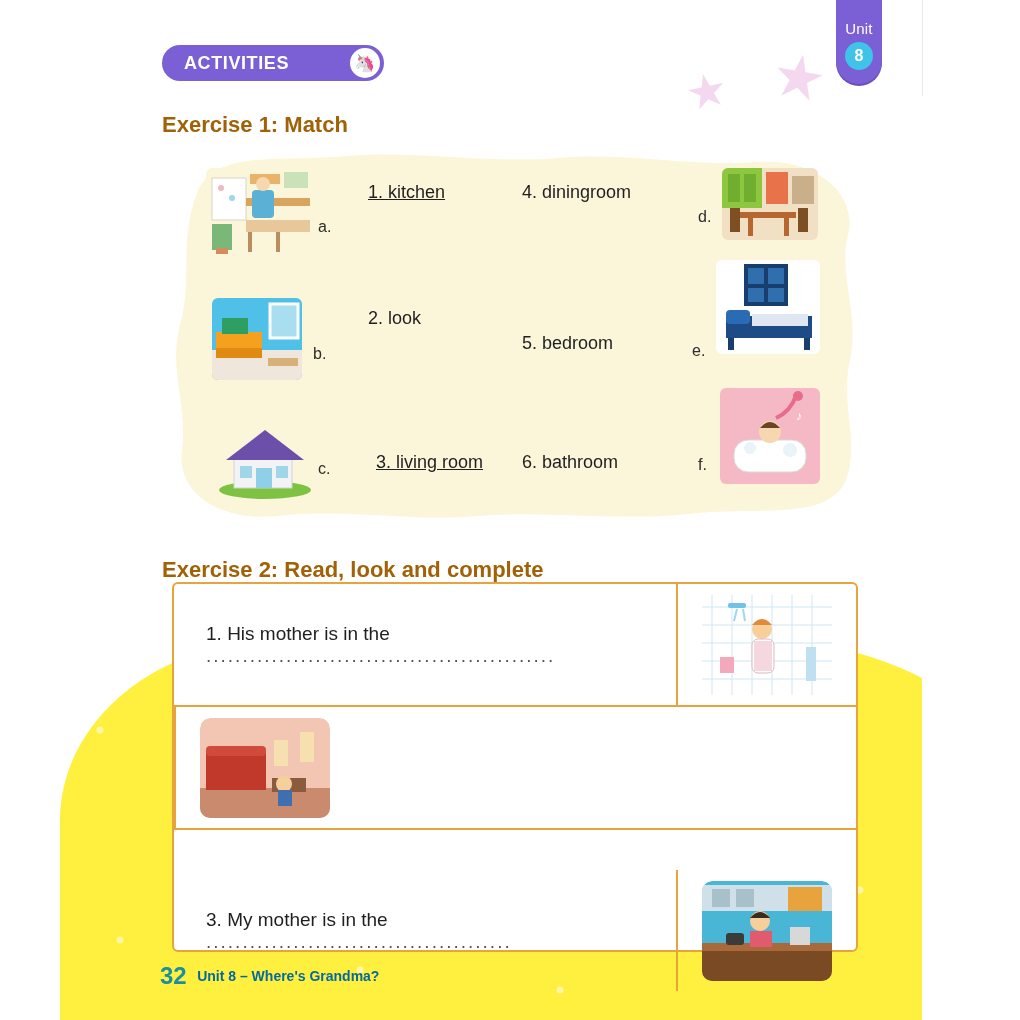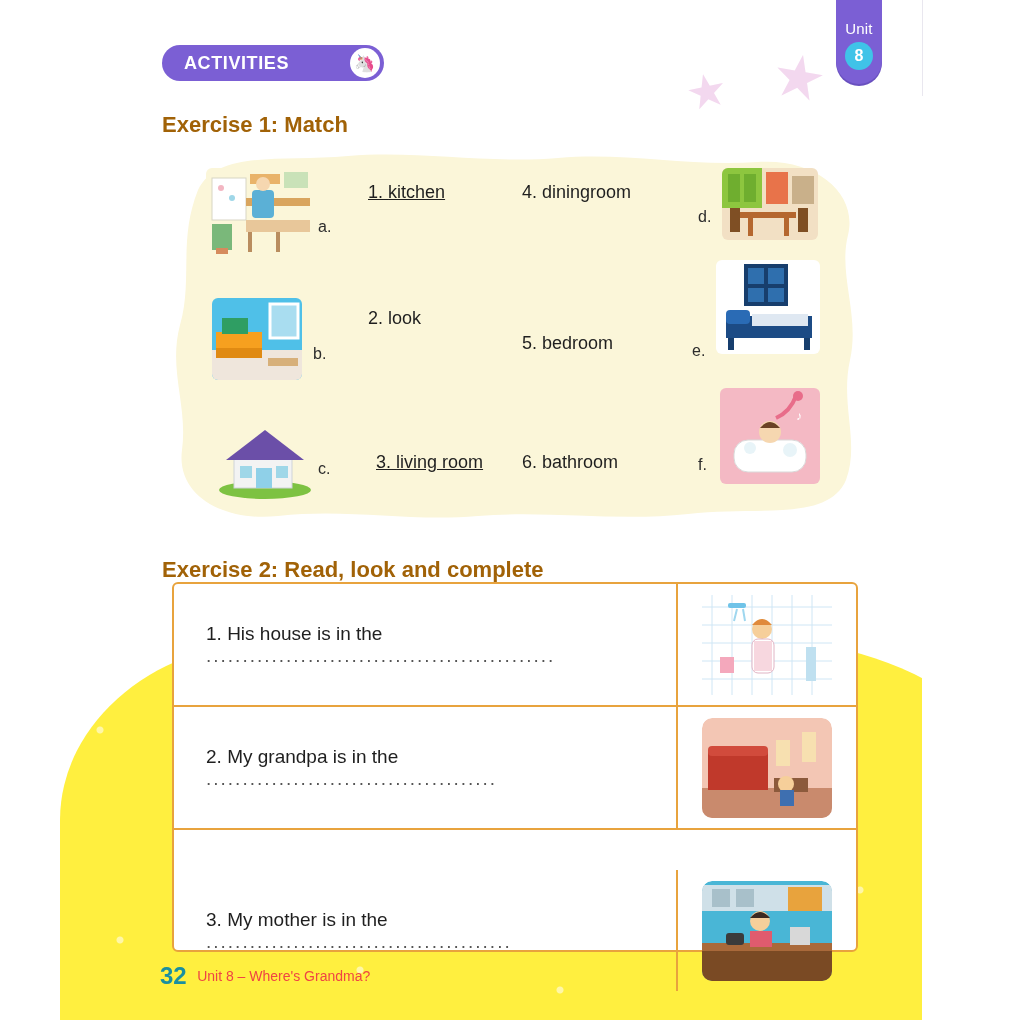--- a/index.html
+++ b/index.html
@@ -119,21 +119,21 @@
     display:flex;align-items:center;justify-content:center;
   }
   .thumb{width:130px;height:100px;border-radius:10px;overflow:hidden;}
   .thumb svg{display:block;}
 
   
   .footer{
     position:absolute;left:160px;top:962px;z-index:6;white-space:nowrap;
   }
   .footer .pg{font-size:24px;font-weight:bold;color:#1a8fa0;vertical-align:middle;margin-top:41px;}
-  .footer .ft{font-size:14px;font-weight:normal;color:#ef4444;vertical-align:middle;margin-left:6px;}
+  .footer .ft{font-size:14px;font-weight:bold;color:#0369a1;vertical-align:middle;margin-left:6px;}
 </style>
 </head>
 <body>
 
 <div class="page">
 
   <div class="yellow-blob"></div>
   <div class="white-right"></div>
   <div class="thin-rule"></div>
 
@@ -284,21 +284,21 @@
 
   </div>
 
   <div class="ex-heading" id="ex2h">Exercise 2: Read, look and complete</div>
 
   <div class="ex2">
 
     <div class="ex2-row">
       <div class="ex2-text">
         <span>1.</span>
-        <span>His house is in the</span>
+        <span>His mother is in the</span>
         <span class="dots">................................................</span>
       </div>
       <div class="ex2-img">
         <div class="thumb">
           <svg width="130" height="100" viewBox="0 0 130 100">
             <rect width="130" height="100" fill="#ffffff"></rect>
             <g stroke="#cfe6f5" stroke-width="1">
               <path d="M10 0 V100 M30 0 V100 M50 0 V100 M70 0 V100 M90 0 V100 M110 0 V100
                        M0 12 H130 M0 30 H130 M0 48 H130 M0 66 H130 M0 84 H130"></path>
             </g>
@@ -309,25 +309,20 @@
             <rect x="50" y="44" width="22" height="34" rx="6" fill="#ffffff" stroke="#e0b4c4"></rect>
             <rect x="52" y="46" width="18" height="30" fill="#f7d7df"></rect>
             <rect x="18" y="62" width="14" height="16" fill="#f4a8bc"></rect>
             <rect x="104" y="52" width="10" height="34" fill="#bfe0f0"></rect>
           </svg>
         </div>
       </div>
     </div>
 
     <div class="ex2-row">
-      <div class="ex2-text">
-        <span>2.</span>
-        <span>My grandpa is in the</span>
-        <span class="dots">........................................</span>
-      </div>
       <div class="ex2-img">
         <div class="thumb">
           <svg width="130" height="100" viewBox="0 0 130 100">
             <rect width="130" height="100" rx="10" fill="#f3c6b4"></rect>
             <rect x="0" y="70" width="130" height="30" fill="#c98a6d"></rect>
             <rect x="6" y="34" width="60" height="38" fill="#c0392b"></rect>
             <rect x="6" y="28" width="60" height="10" rx="4" fill="#d14b3c"></rect>
             <rect x="74" y="22" width="14" height="26" fill="#f7e0b0"></rect>
             <rect x="100" y="14" width="14" height="30" fill="#f7e0b0"></rect>
             <rect x="72" y="60" width="34" height="14" fill="#8c5a3c"></rect>

